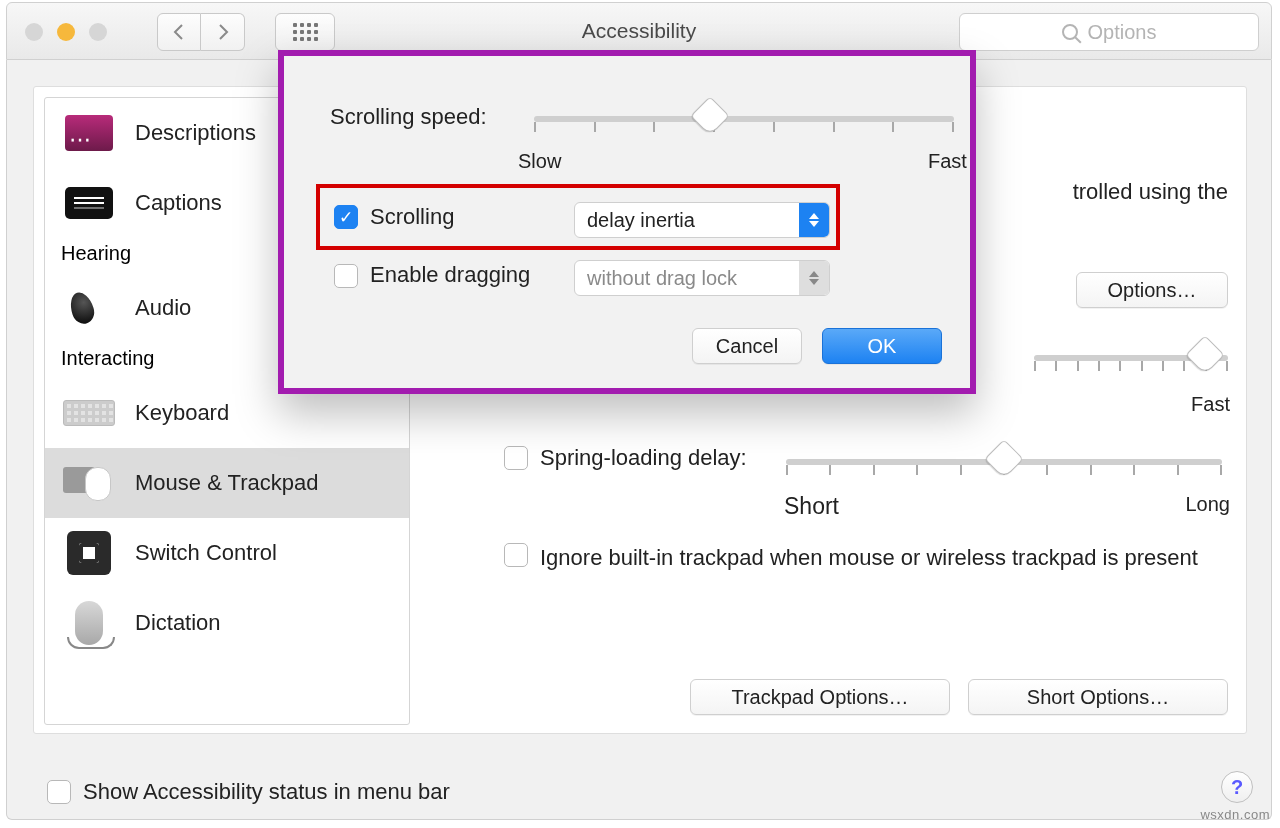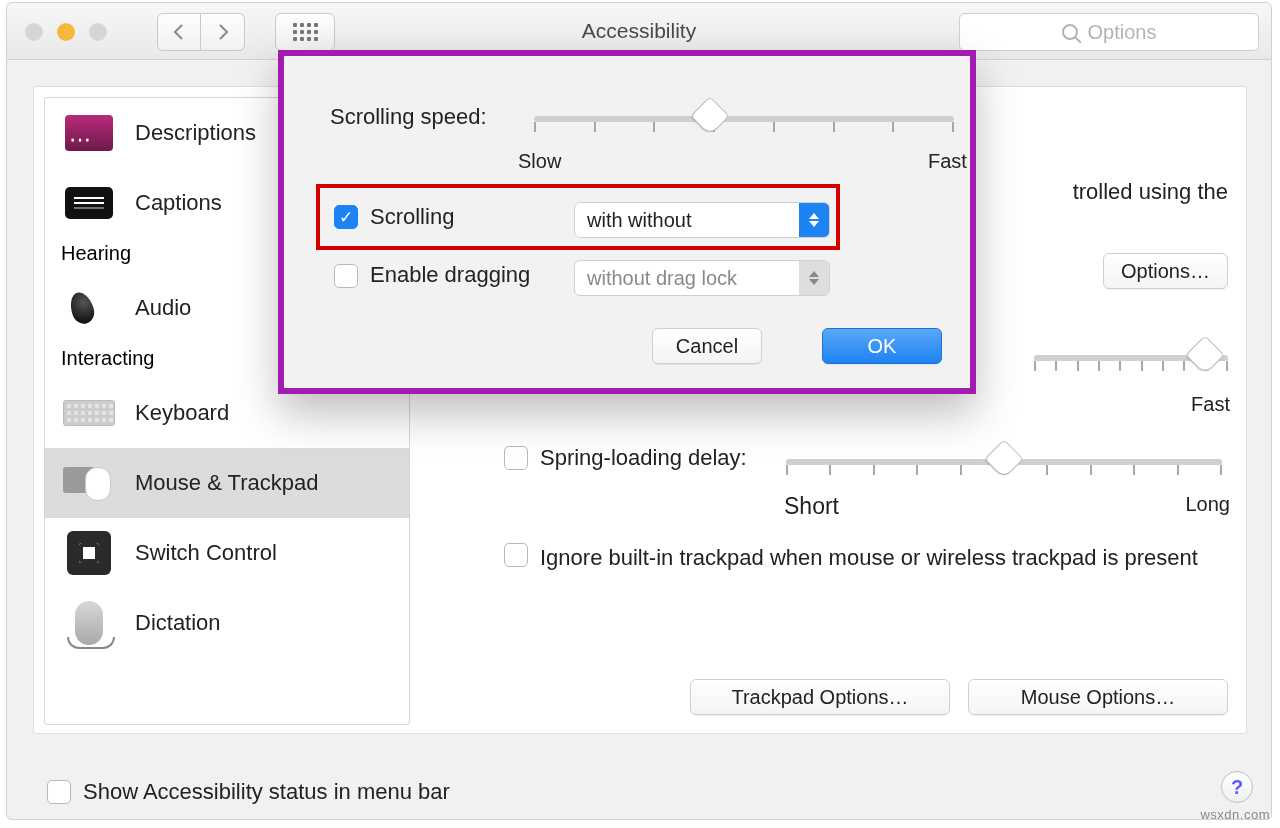--- a/index.html
+++ b/index.html
@@ -104,21 +104,21 @@
     border-radius:5px 5px 10px 5px;
   }
   
   .mac-btn{
     height:36px;padding:0 22px;border:1px solid #cfcfcf;border-radius:6px;
     background:linear-gradient(#ffffff,#f4f4f4);font-size:20px;color:#222;
     display:inline-flex;align-items:center;justify-content:center;
     box-shadow:0 1px 0 rgba(0,0,0,.05);
   }
   .mac-btn.primary{
-    background:linear-gradient(#5aa9f8,#1d82f2);border:1px solid #1a72d8;color:#fff;margin-left:40px;
+    background:linear-gradient(#5aa9f8,#1d82f2);border:1px solid #1a72d8;color:#fff;
   }
   
   .cb{
     width:24px;height:24px;border:1px solid #b8b8b8;border-radius:5px;background:#fff;flex:0 0 24px;
     display:inline-flex;align-items:center;justify-content:center;
   }
   .cb.checked{background:#1d82f2;border-color:#1d82f2;color:#fff;}
   .cb.checked::after{content:"✓";font-size:17px;color:#fff;}
   
   .popup{
@@ -263,21 +263,21 @@
               <div class="ico-dict"></div>
             </div>
           <div class="sidetext">Dictation</div>
         </div>
       </div>
 
       <div class="mainarea">
 
         <div style="position:absolute;right:8px;top:82px;font-size:22px;" class="maintext">trolled using the</div>
         <div style="position:absolute;right:8px;top:156px;">
-          <div class="mac-btn" style="width:125px;">Options…</div>
+          <div class="mac-btn" style="width:152px;margin-top:19px;">Options…</div>
         </div>
 
         <div style="position:absolute;left:608px;top:250px;width:194px;" class="slider-wrap">
           <div class="track"></div>
           <div class="ticks">
               <span></span>
               <span></span>
               <span></span>
               <span></span>
               <span></span>
@@ -315,21 +315,21 @@
         <div style="position:absolute;left:358px;top:396px;font-size:23px;">Short</div>
         <div style="position:absolute;right:6px;top:396px;font-size:20px;">Long</div>
 
         <div style="position:absolute;left:78px;top:446px;display:flex;align-items:flex-start;gap:12px;width:720px;">
           <span class="cb"></span>
           <span class="maintext" style="line-height:30px;">Ignore built-in trackpad when mouse or wireless trackpad is present</span>
         </div>
 
         <div style="position:absolute;right:8px;bottom:10px;display:flex;gap:18px;">
           <div class="mac-btn" style="width:260px;">Trackpad Options…</div>
-          <div class="mac-btn" style="width:260px;">Mouse Options…</div>
+          <div class="mac-btn" style="width:260px;">Short Options…</div>
         </div>
       </div>
     </div>
 
     <div class="footer">
       <span class="cb"></span>
       <span class="maintext">Show Accessibility status in menu bar</span>
     </div>
     <div class="help">?</div>
   </div>
@@ -354,21 +354,21 @@
     </div>
     <div style="position:absolute;left:234px;top:94px;font-size:20px;">Slow</div>
     <div style="position:absolute;left:644px;top:94px;font-size:20px;">Fast</div>
 
     <div class="highlight" style="left:32px;top:128px;width:524px;height:66px;"></div>
     <div style="position:absolute;left:50px;top:148px;display:flex;align-items:center;gap:12px;">
       <span class="cb checked"></span>
       <span style="font-size:22px;">Scrolling</span>
     </div>
     <div class="popup" style="position:absolute;left:290px;top:146px;width:256px;">
-      <span>with without</span>
+      <span>delay inertia</span>
       <span class="arrows">
           <span class="arrowup"></span>
           <span class="arrowdown"></span>
         </span>
     </div>
 
     <div style="position:absolute;left:50px;top:206px;display:flex;align-items:flex-end;gap:12px;">
       <span class="cb"></span>
       <span style="font-size:22px;">Enable dragging</span>
     </div>

